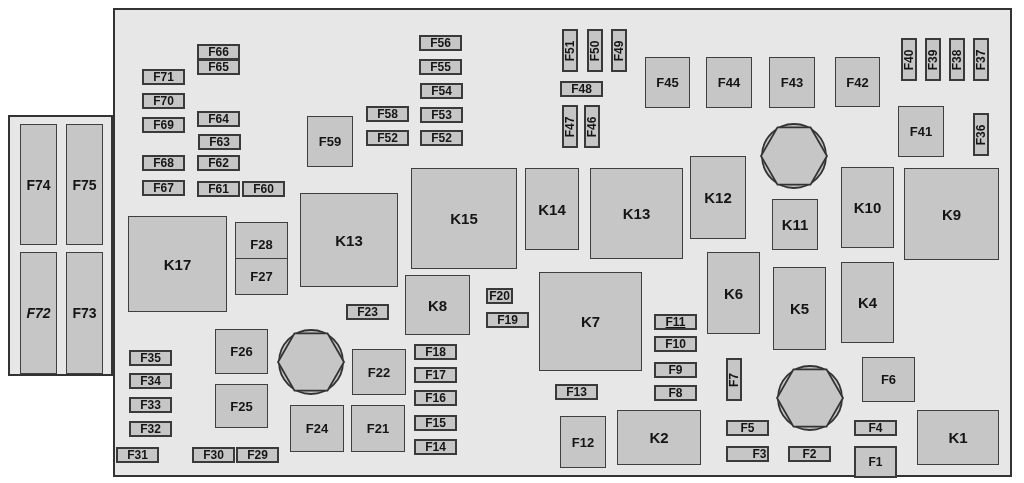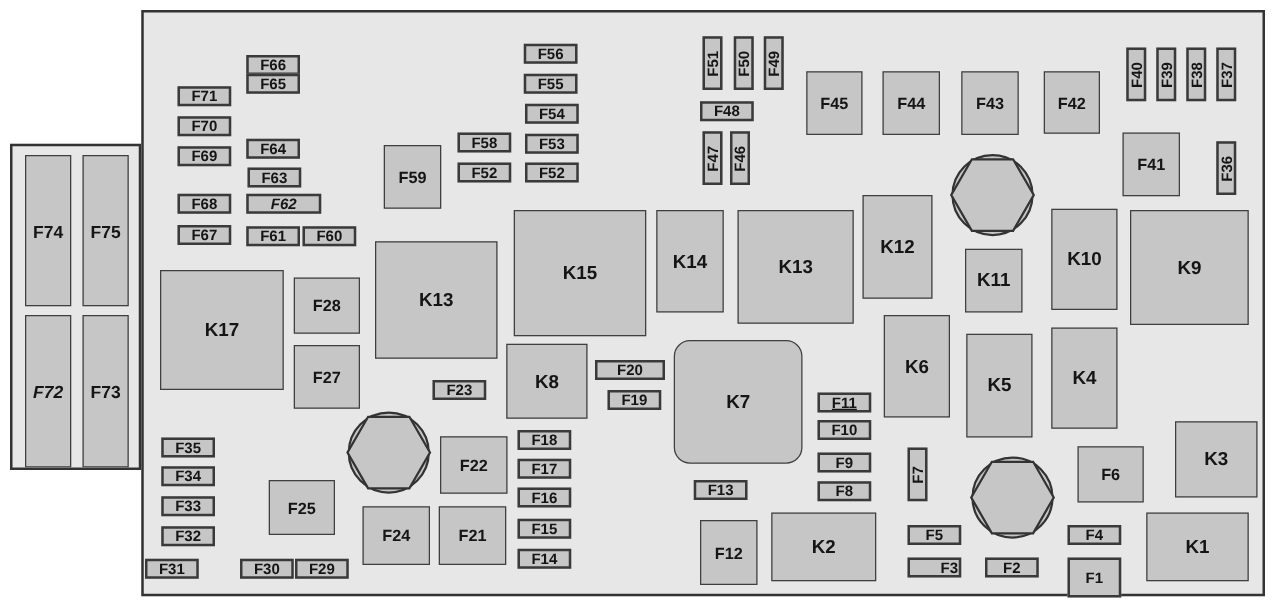--- a/index.html
+++ b/index.html
@@ -47,21 +47,21 @@
     </div>
     <div class="fuse-h" style="left: 197px; top: 111px; width: 43px; height: 16px;">
       <span>F64</span>
     </div>
     <div class="fuse-h" style="left: 198px; top: 134px; width: 43px; height: 16px;">
       <span>F63</span>
     </div>
     <div class="fuse-h" style="left: 142px; top: 155px; width: 43px; height: 16px;">
       <span>F68</span>
     </div>
-    <div class="fuse-h" style="left: 197px; top: 155px; width: 60px; height: 16px; font-style: italic;">
+    <div class="fuse-h" style="left: 197px; top: 155px; width: 43px; height: 16px;">
       <span>F62</span>
     </div>
     <div class="fuse-h" style="left: 142px; top: 180px; width: 43px; height: 16px;">
       <span>F67</span>
     </div>
     <div class="fuse-h" style="left: 197px; top: 181px; width: 43px; height: 16px;">
       <span>F61</span>
     </div>
     <div class="fuse-h" style="left: 242px; top: 181px; width: 43px; height: 16px;">
       <span>F60</span>
@@ -86,21 +86,21 @@
     </div>
     <div class="fuse-h" style="left: 420px; top: 130px; width: 43px; height: 16px;">
       <span>F52</span>
     </div>
     <div class="fuse-h" style="left: 560px; top: 81px; width: 43px; height: 16px;">
       <span>F48</span>
     </div>
     <div class="fuse-h" style="left: 346px; top: 304px; width: 43px; height: 16px;">
       <span>F23</span>
     </div>
-    <div class="fuse-h" style="left: 476px; top: 288px; width: 56px; height: 16px;">
+    <div class="fuse-h" style="left: 486px; top: 288px; width: 27px; height: 16px;">
       <span>F20</span>
     </div>
     <div class="fuse-h" style="left: 486px; top: 312px; width: 43px; height: 16px;">
       <span>F19</span>
     </div>
     <div class="fuse-h" style="left: 129px; top: 350px; width: 43px; height: 16px;">
       <span>F35</span>
     </div>
     <div class="fuse-h" style="left: 129px; top: 373px; width: 43px; height: 16px;">
       <span>F34</span>
@@ -212,22 +212,25 @@
     </div>
     <div class="fbox" style="left: 835px; top: 57px; width: 45px; height: 50px;">
       <span>F42</span>
     </div>
     <div class="fbox" style="left: 898px; top: 106px; width: 46px; height: 51px;">
       <span>F41</span>
     </div>
     <div class="fbox" style="left: 235px; top: 222px; width: 53px; height: 45px;">
       <span>F28</span>
     </div>
-    <div class="fbox" style="left: 235px; top: 276px; width: 53px; height: 51px; text-align: center;">
+    <div class="fbox" style="left: 235px; top: 258px; width: 53px; height: 37px; text-align: center;">
       <span>F27</span>
+    </div>
+    <div class="fbox" style="left: 215px; top: 329px; width: 53px; height: 45px;">
+      <span>F26</span>
     </div>
     <div class="fbox" style="left: 215px; top: 384px; width: 53px; height: 44px;">
       <span>F25</span>
     </div>
     <div class="fbox" style="left: 290px; top: 405px; width: 54px; height: 47px;">
       <span>F24</span>
     </div>
     <div class="fbox" style="left: 352px; top: 349px; width: 54px; height: 46px;">
       <span>F22</span>
     </div>
@@ -263,34 +266,31 @@
     </div>
     <div class="relay" style="left: 841px; top: 167px; width: 53px; height: 81px;">
       <span>K10</span>
     </div>
     <div class="relay" style="left: 904px; top: 168px; width: 95px; height: 92px;">
       <span>K9</span>
     </div>
     <div class="relay" style="left: 405px; top: 275px; width: 65px; height: 60px;">
       <span>K8</span>
     </div>
-    <div class="relay" style="left: 539px; top: 272px; width: 103px; height: 99px; border-radius: 13px;">
+    <div class="relay" style="left: 539px; top: 272px; width: 103px; height: 99px;">
       <span>K7</span>
     </div>
     <div class="relay" style="left: 707px; top: 252px; width: 53px; height: 82px;">
       <span>K6</span>
     </div>
     <div class="relay" style="left: 773px; top: 267px; width: 53px; height: 83px;">
       <span>K5</span>
     </div>
     <div class="relay" style="left: 841px; top: 262px; width: 53px; height: 81px;">
       <span>K4</span>
-    </div>
-    <div class="relay" style="left: 940px; top: 337px; width: 66px; height: 61px;">
-      <span>K3</span>
     </div>
     <div class="relay" style="left: 617px; top: 410px; width: 84px; height: 55px;">
       <span>K2</span>
     </div>
     <div class="relay" style="left: 917px; top: 410px; width: 82px; height: 55px;">
       <span>K1</span>
     </div>
     <div class="slot" style="left: 20px; top: 124px; width: 37px; height: 121px;">
       <span>F74</span>
     </div>

